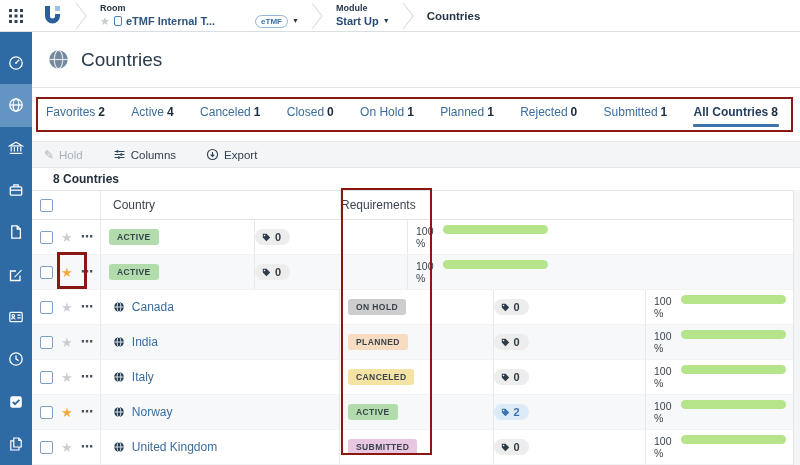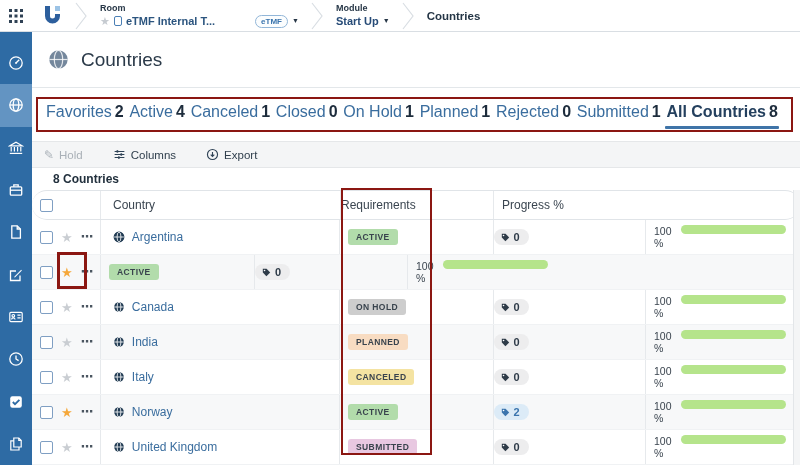--- a/index.html
+++ b/index.html
@@ -28,33 +28,33 @@
   .sidebar { position:absolute; left:0; top:32px; width:32px; bottom:0; background:#2e6ba4;
              display:flex; flex-direction:column; padding-top:10px; z-index:5; }
   .side-item { width:32px; height:43px; display:flex; align-items:center; justify-content:center; cursor:pointer; }
   .side-item.active { background:#6394c2; }
   .side-item svg { display:block; }
   
   .main { position:absolute; left:32px; top:32px; right:0; bottom:0; background:#fff; }
   .titlebar { height:56px; border-bottom:1px solid #e3e7ea; display:flex; align-items:center; gap:12px; padding-left:16px; }
   .page-title { font-size:19px; color:#2b3a49; }
   .tabsrow { height:48px; display:flex; align-items:center; justify-content:space-between; padding:0 22px 0 14px; }
-  .tab { position:relative; font-size:16px; color:#3a6d9e; white-space:nowrap; cursor:pointer; }
+  .tab { position:relative; font-size:12px; color:#3a6d9e; white-space:nowrap; cursor:pointer; }
   .tab .cnt { color:#1d2c3c; margin-left:3px; font-weight:700; }
   .tab.active { color:#24405e; font-weight:700; }
   .tab.active::after { content:""; position:absolute; left:-1px; right:-1px; bottom:-8px; height:3px; background:#3f74a8; border-radius:1px; }
   .toolbar { height:27px; margin-top:5px; background:#f4f5f6; border-top:1px solid #e5e7e9; border-bottom:1px solid #e5e7e9;
              display:flex; align-items:center; gap:30px; padding-left:12px; }
   .tool { display:flex; align-items:center; gap:5px; font-size:11.5px; color:#31404e; cursor:pointer; }
   .tool.disabled { color:#a9b0b7; cursor:default; }
   .tool .pen { font-size:12px; }
   .summary { height:22px; display:flex; align-items:center; padding-left:21px; font-size:12px; font-weight:700; color:#22303d; }
   
   .thead { display:flex; align-items:center; height:30px; border-top:1px solid #e0e4e8; border-bottom:1px solid #e0e4e8;
-           font-size:12px; color:#3a4550;border-radius:15px; }
+           font-size:12px; color:#3a4550; }
   .trow { display:flex; align-items:center; height:35px; border-bottom:1px solid #f0f2f4; }
   .tbody .trow:nth-child(even) { background:#f7f8f9; }
   .c-ctrl { width:68px; display:flex; align-items:center; gap:8px; padding-left:8px; }
   .c-country { width:240px; align-self:stretch; display:flex; align-items:center; gap:7px; padding-left:12px; border-left:1px solid #e6e9ec; }
   .c-status { width:154px; align-self:stretch; display:flex; align-items:center; padding-left:8px; border-left:1px solid #e6e9ec; }
   .c-req { width:153px; align-self:stretch; display:flex; align-items:center; border-left:1px solid #e6e9ec; }
   .c-prog { flex:1; align-self:stretch; display:flex; align-items:center; padding-left:8px; padding-right:14px; border-left:1px solid #e6e9ec; }
   .cb { width:13px; height:13px; border:1.5px solid #7f9fc3; border-radius:2px; background:#fff; display:inline-block; cursor:pointer; }
   .star { font-size:13px; line-height:13px; cursor:pointer; }
   .dots { font-size:13px; font-weight:700; color:#4a5560; line-height:10px; cursor:pointer; }
@@ -255,38 +255,29 @@
   </div>
 
   <div class="summary">8 Countries</div>
 
   <div class="thead">
     <div class="c-ctrl">
         <span class="cb"></span>
       </div>
     <div class="c-country">Country</div>
     <div class="c-req">Requirements</div>
-    <div class="c-prog">Progress %</div>
   </div>
 
   <div class="tbody">
 
     <div class="trow">
       <div class="c-ctrl">
         <span class="cb"></span>
         <span class="star" style="color: rgb(201, 205, 210);">★</span>
         <span class="dots">⋯</span>
-      </div>
-      <div class="c-country">
-        <svg width="12" height="12" viewBox="0 0 16 16" fill="none" stroke="#203a52" stroke-width="1.6">
-            <circle cx="8" cy="8" r="6.4" fill="#203a52"></circle>
-            <ellipse cx="8" cy="8" rx="2.6" ry="6.4" stroke="#fff" stroke-width="1.1"></ellipse>
-            <path d="M1.6 8 H14.4" stroke="#fff" stroke-width="1.1"></path>
-          </svg>
-        <a class="clink">Argentina</a>
       </div>
       <div class="c-status">
           <span class="badge" style="background-color: rgb(178, 220, 171);">ACTIVE</span>
         </div>
       <div class="c-req">
         <span class="reqpill" style="background-color: rgb(237, 237, 238); color: rgb(46, 59, 72);">
           <svg width="9" height="9" viewBox="0 0 11 11">
               <path d="M1 5.6 V1 h4.6 L10 5.4 L5.4 10 Z" fill="currentColor"></path>
               <circle cx="3.1" cy="3.1" r="1" fill="#fff"></circle>
             </svg>

